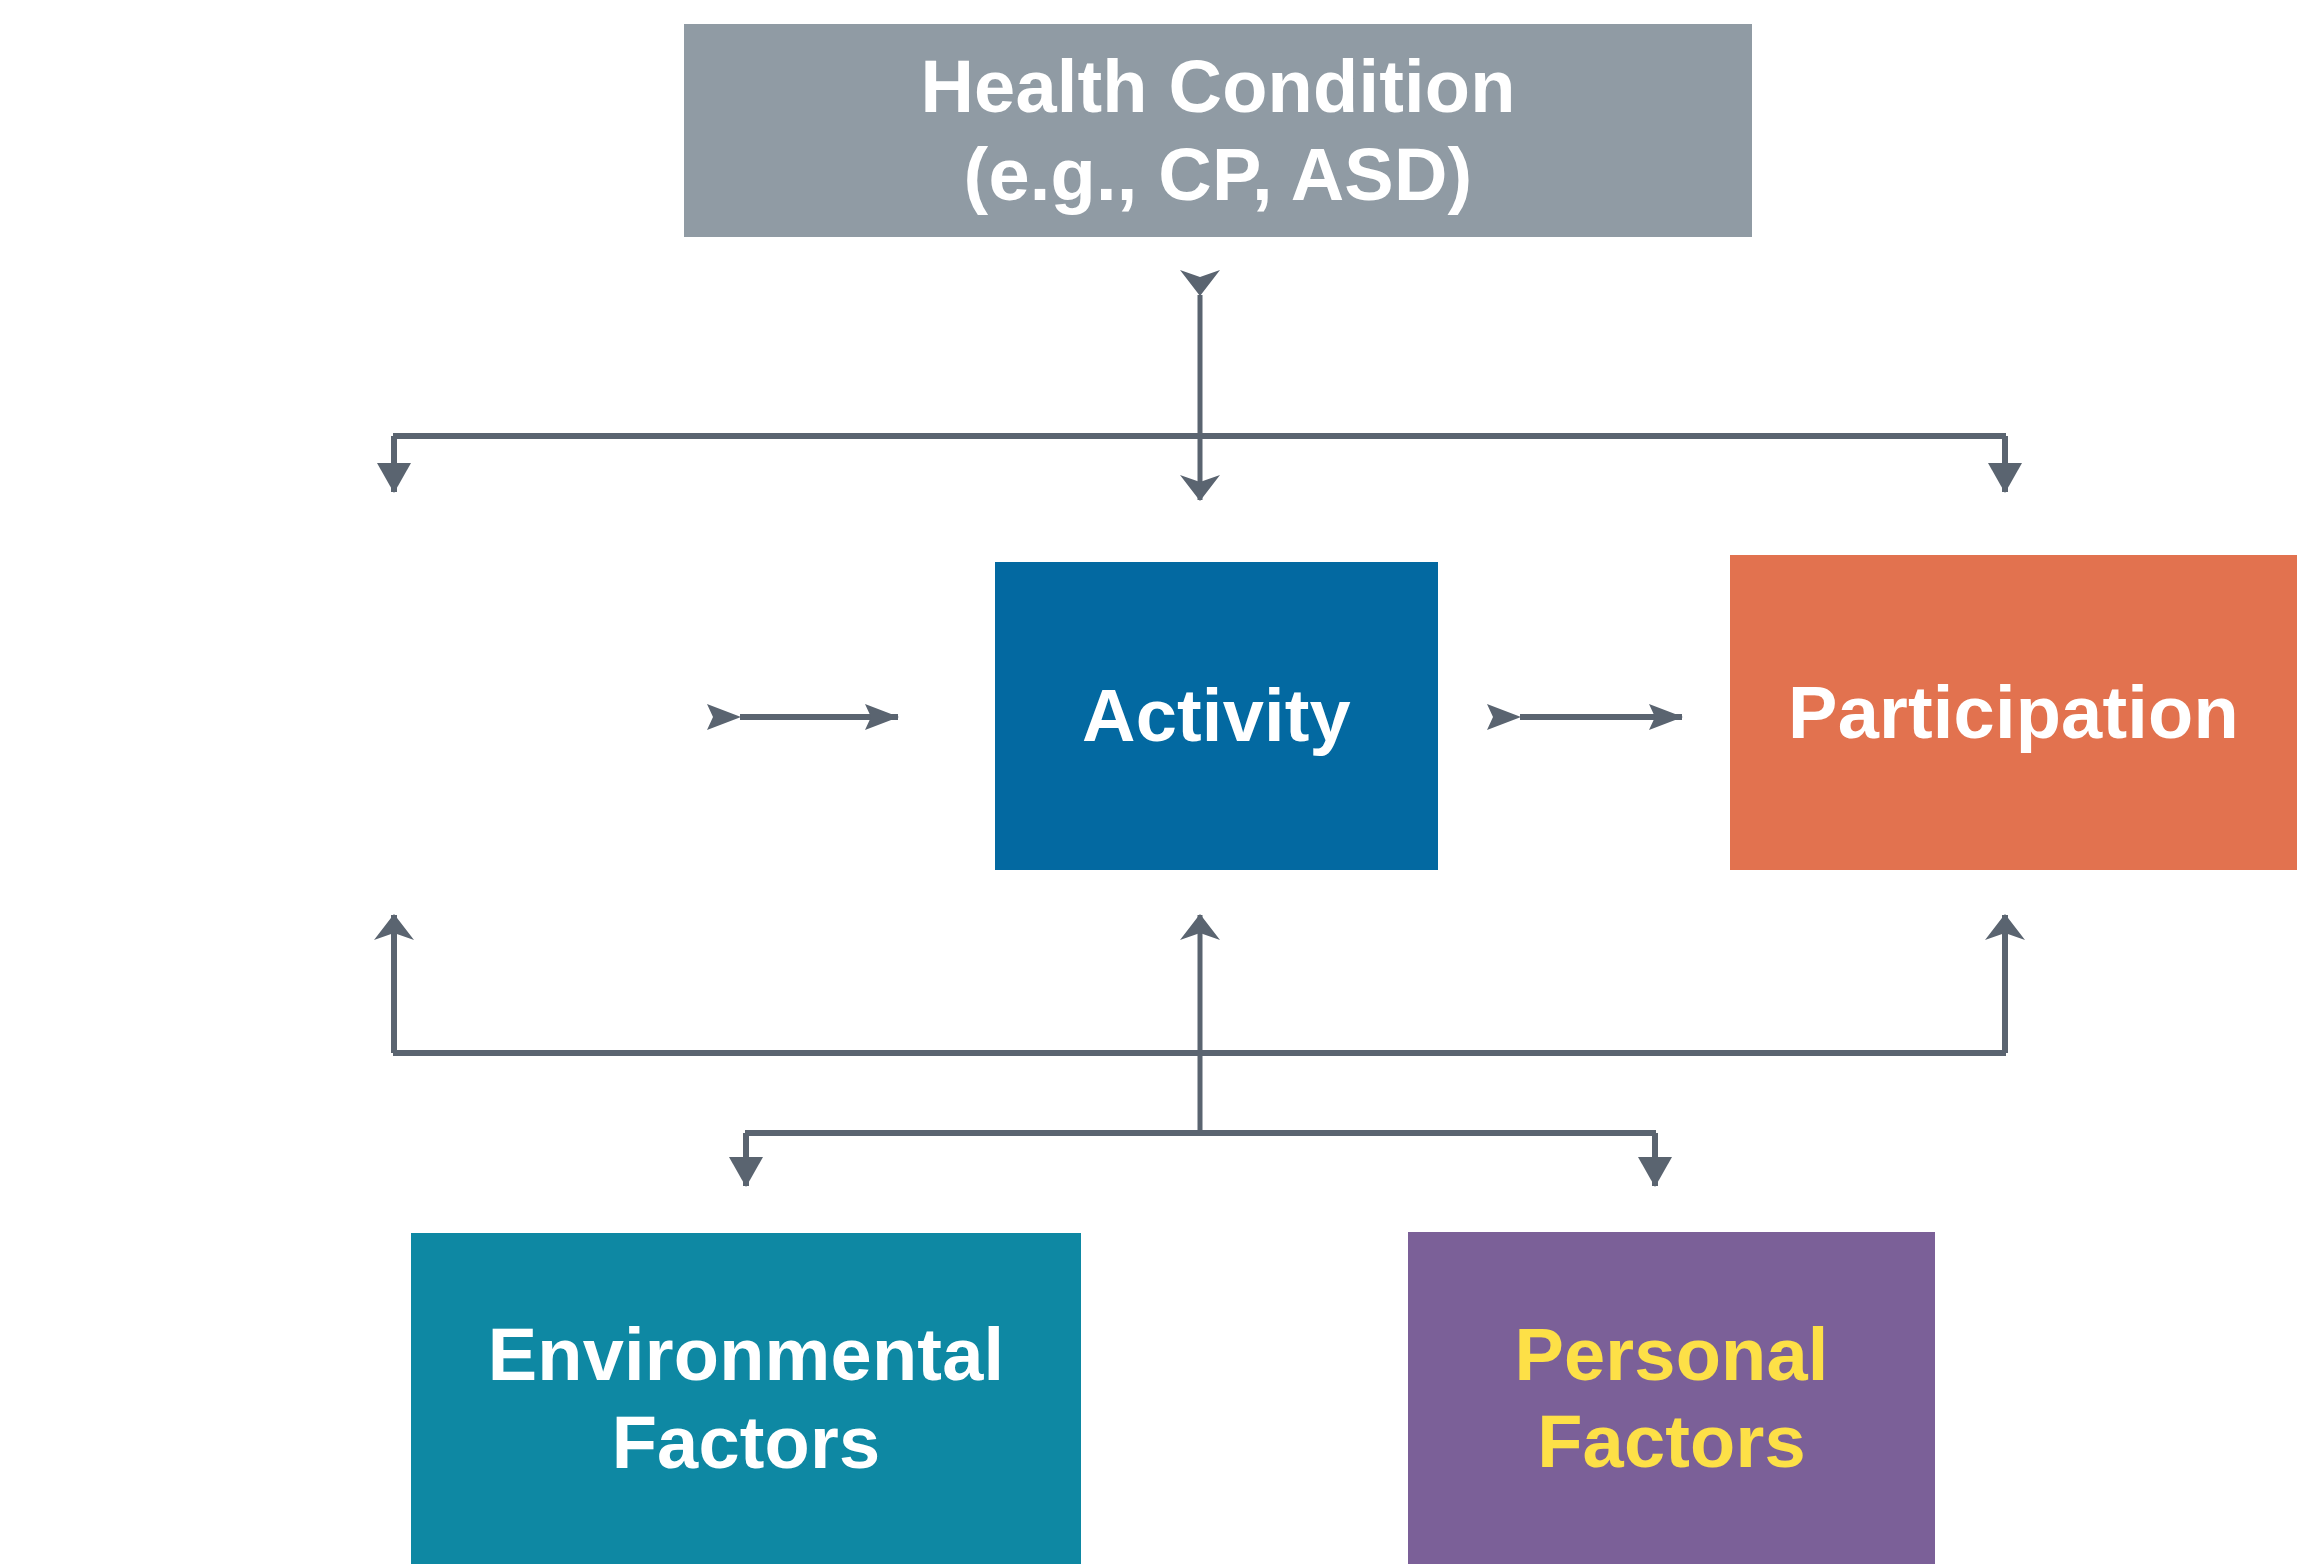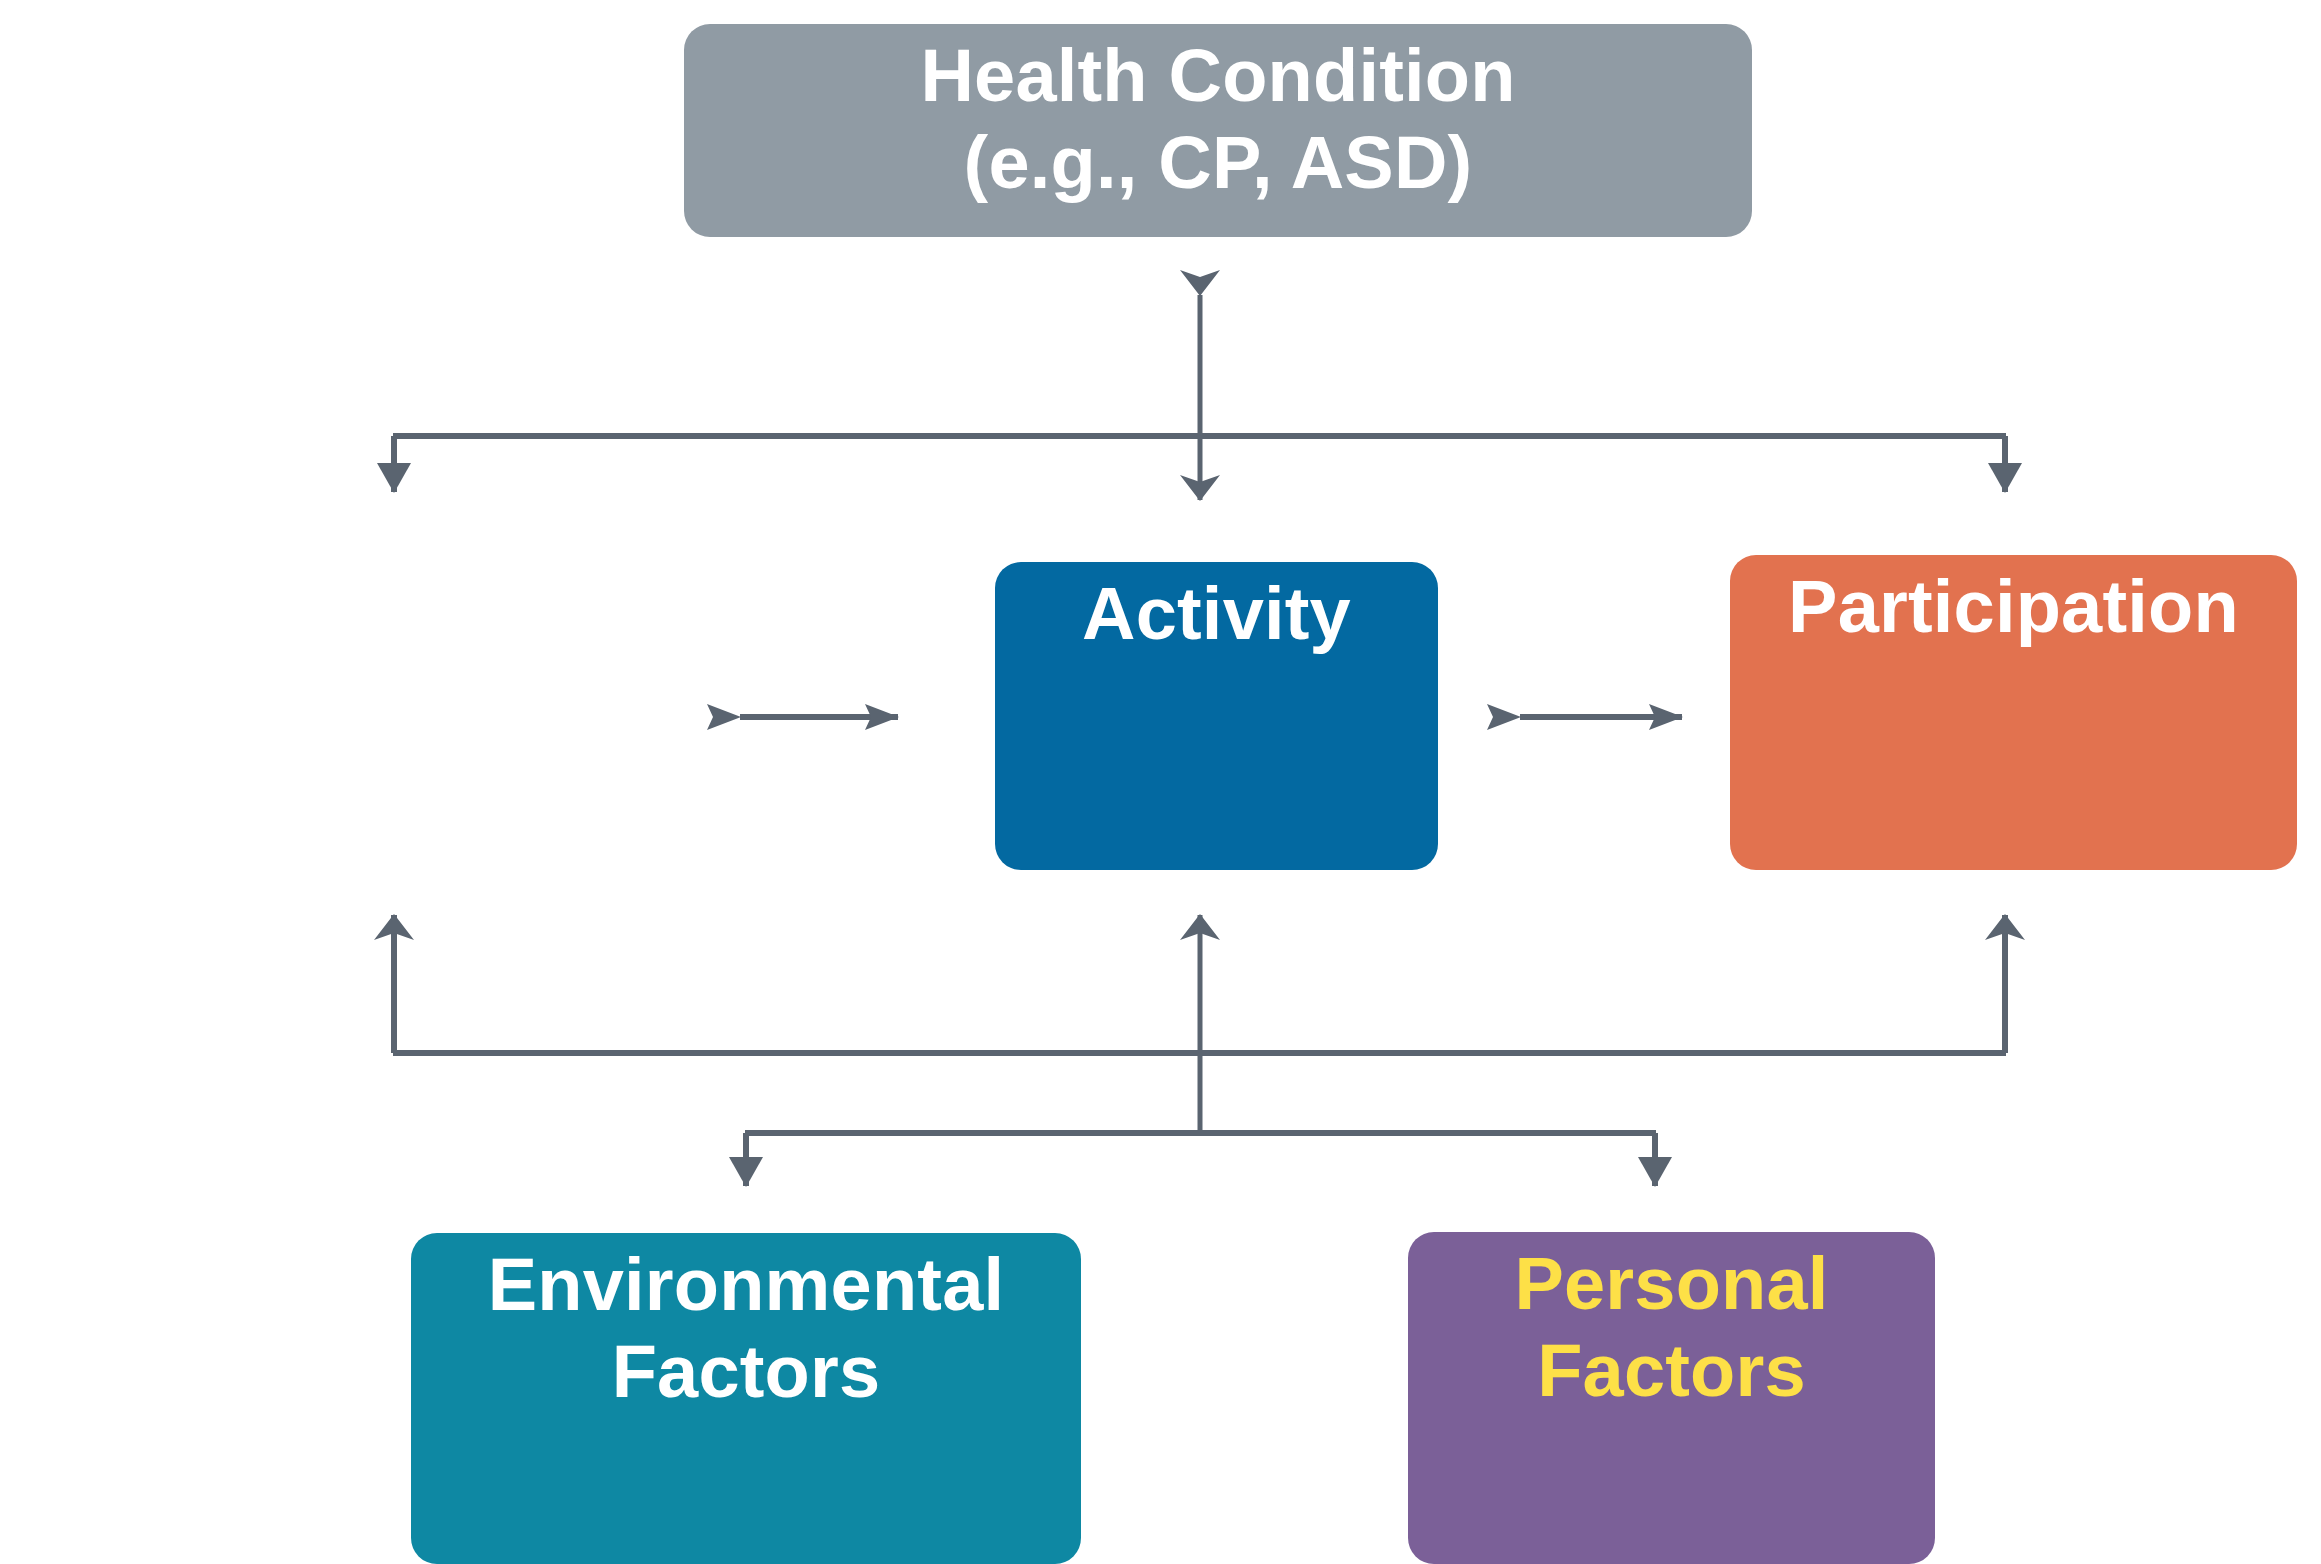--- a/index.html
+++ b/index.html
@@ -13,30 +13,30 @@
   #canvas {
     position: relative;
     width: 2321px;
     height: 1564px;
     background: #ffffff;
     overflow: hidden;
   }
   .node {
     position: absolute;
     display: flex;
+    align-items: center;
     justify-content: center;
     text-align: center;
     color: #ffffff;
     font-weight: bold;
     line-height: 1.18;
     letter-spacing: 0.2px;
     box-sizing: border-box;
     padding: 8px 10px;
     user-select: none;
-    border-radius: 26px;
   }
   .node-title {
     white-space: pre-line;
     display: block;
   }
 
   
   #node-health-condition {
     left: 684px;  top: 24px;   width: 1068px; height: 213px;
     background: #909BA4;

